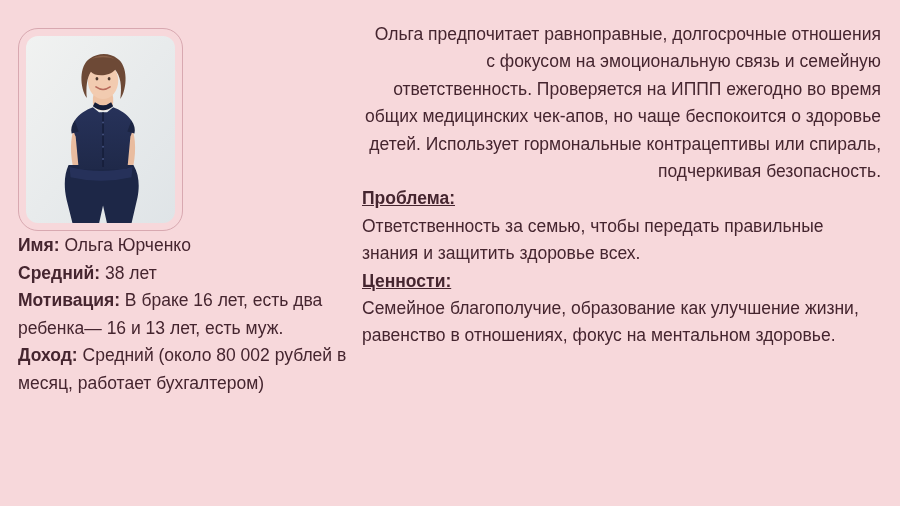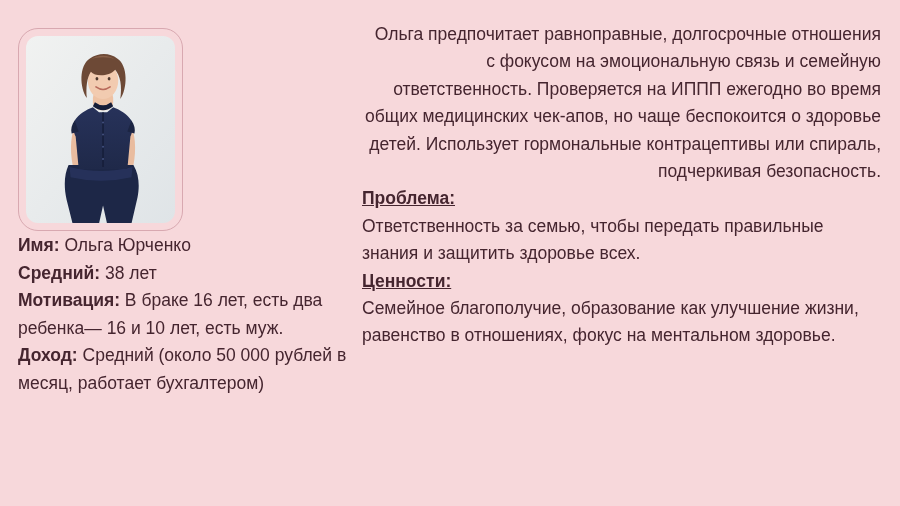--- a/index.html
+++ b/index.html
@@ -94,22 +94,22 @@
         <path d="M60,62 C53,52 52,30 63,23 C71,17 83,17 90,23 C101,30 100,53 93,63
                  C95,50 93,40 88,34 C82,41 68,41 64,36 C60,42 59,52 60,62 Z" fill="#6d4936"></path>
         <path d="M64,24 C70,19 82,19 88,24 C83,21 69,21 64,24 Z" fill="#8a614a"></path>
       </g>
     </svg>
   </div>
 
   <div class="info">
     <p><span class="lbl">Имя:</span> <span>Ольга Юрченко</span></p>
     <p><span class="lbl">Средний:</span> <span>38 лет</span></p>
-    <p><span class="lbl">Мотивация:</span> <span>В браке 16 лет, есть два ребенка— 16 и 10 лет, есть муж.</span></p>
-    <p><span class="lbl">Доход:</span> <span>Средний (около 50 000 рублей в месяц, работает бухгалтером)</span></p>
+    <p><span class="lbl">Мотивация:</span> <span>В браке 16 лет, есть два ребенка— 16 и 13 лет, есть муж.</span></p>
+    <p><span class="lbl">Доход:</span> <span>Средний (около 80 002 рублей в месяц, работает бухгалтером)</span></p>
   </div>
 
   <div class="details">
     <p class="intro"> Ольга предпочитает равноправные, долгосрочные отношения с фокусом на эмоциональную связь и семейную ответственность. Проверяется на ИППП ежегодно во время общих медицинских чек-апов, но чаще беспокоится о здоровье детей. Использует гормональные контрацептивы или спираль, подчеркивая безопасность.</p>
 
     <p class="sec-h">Проблема:</p>
 
     <p>Ответственность за семью, чтобы передать правильные знания и защитить здоровье всех.</p>
 
     <p class="sec-h">Ценности:</p>

